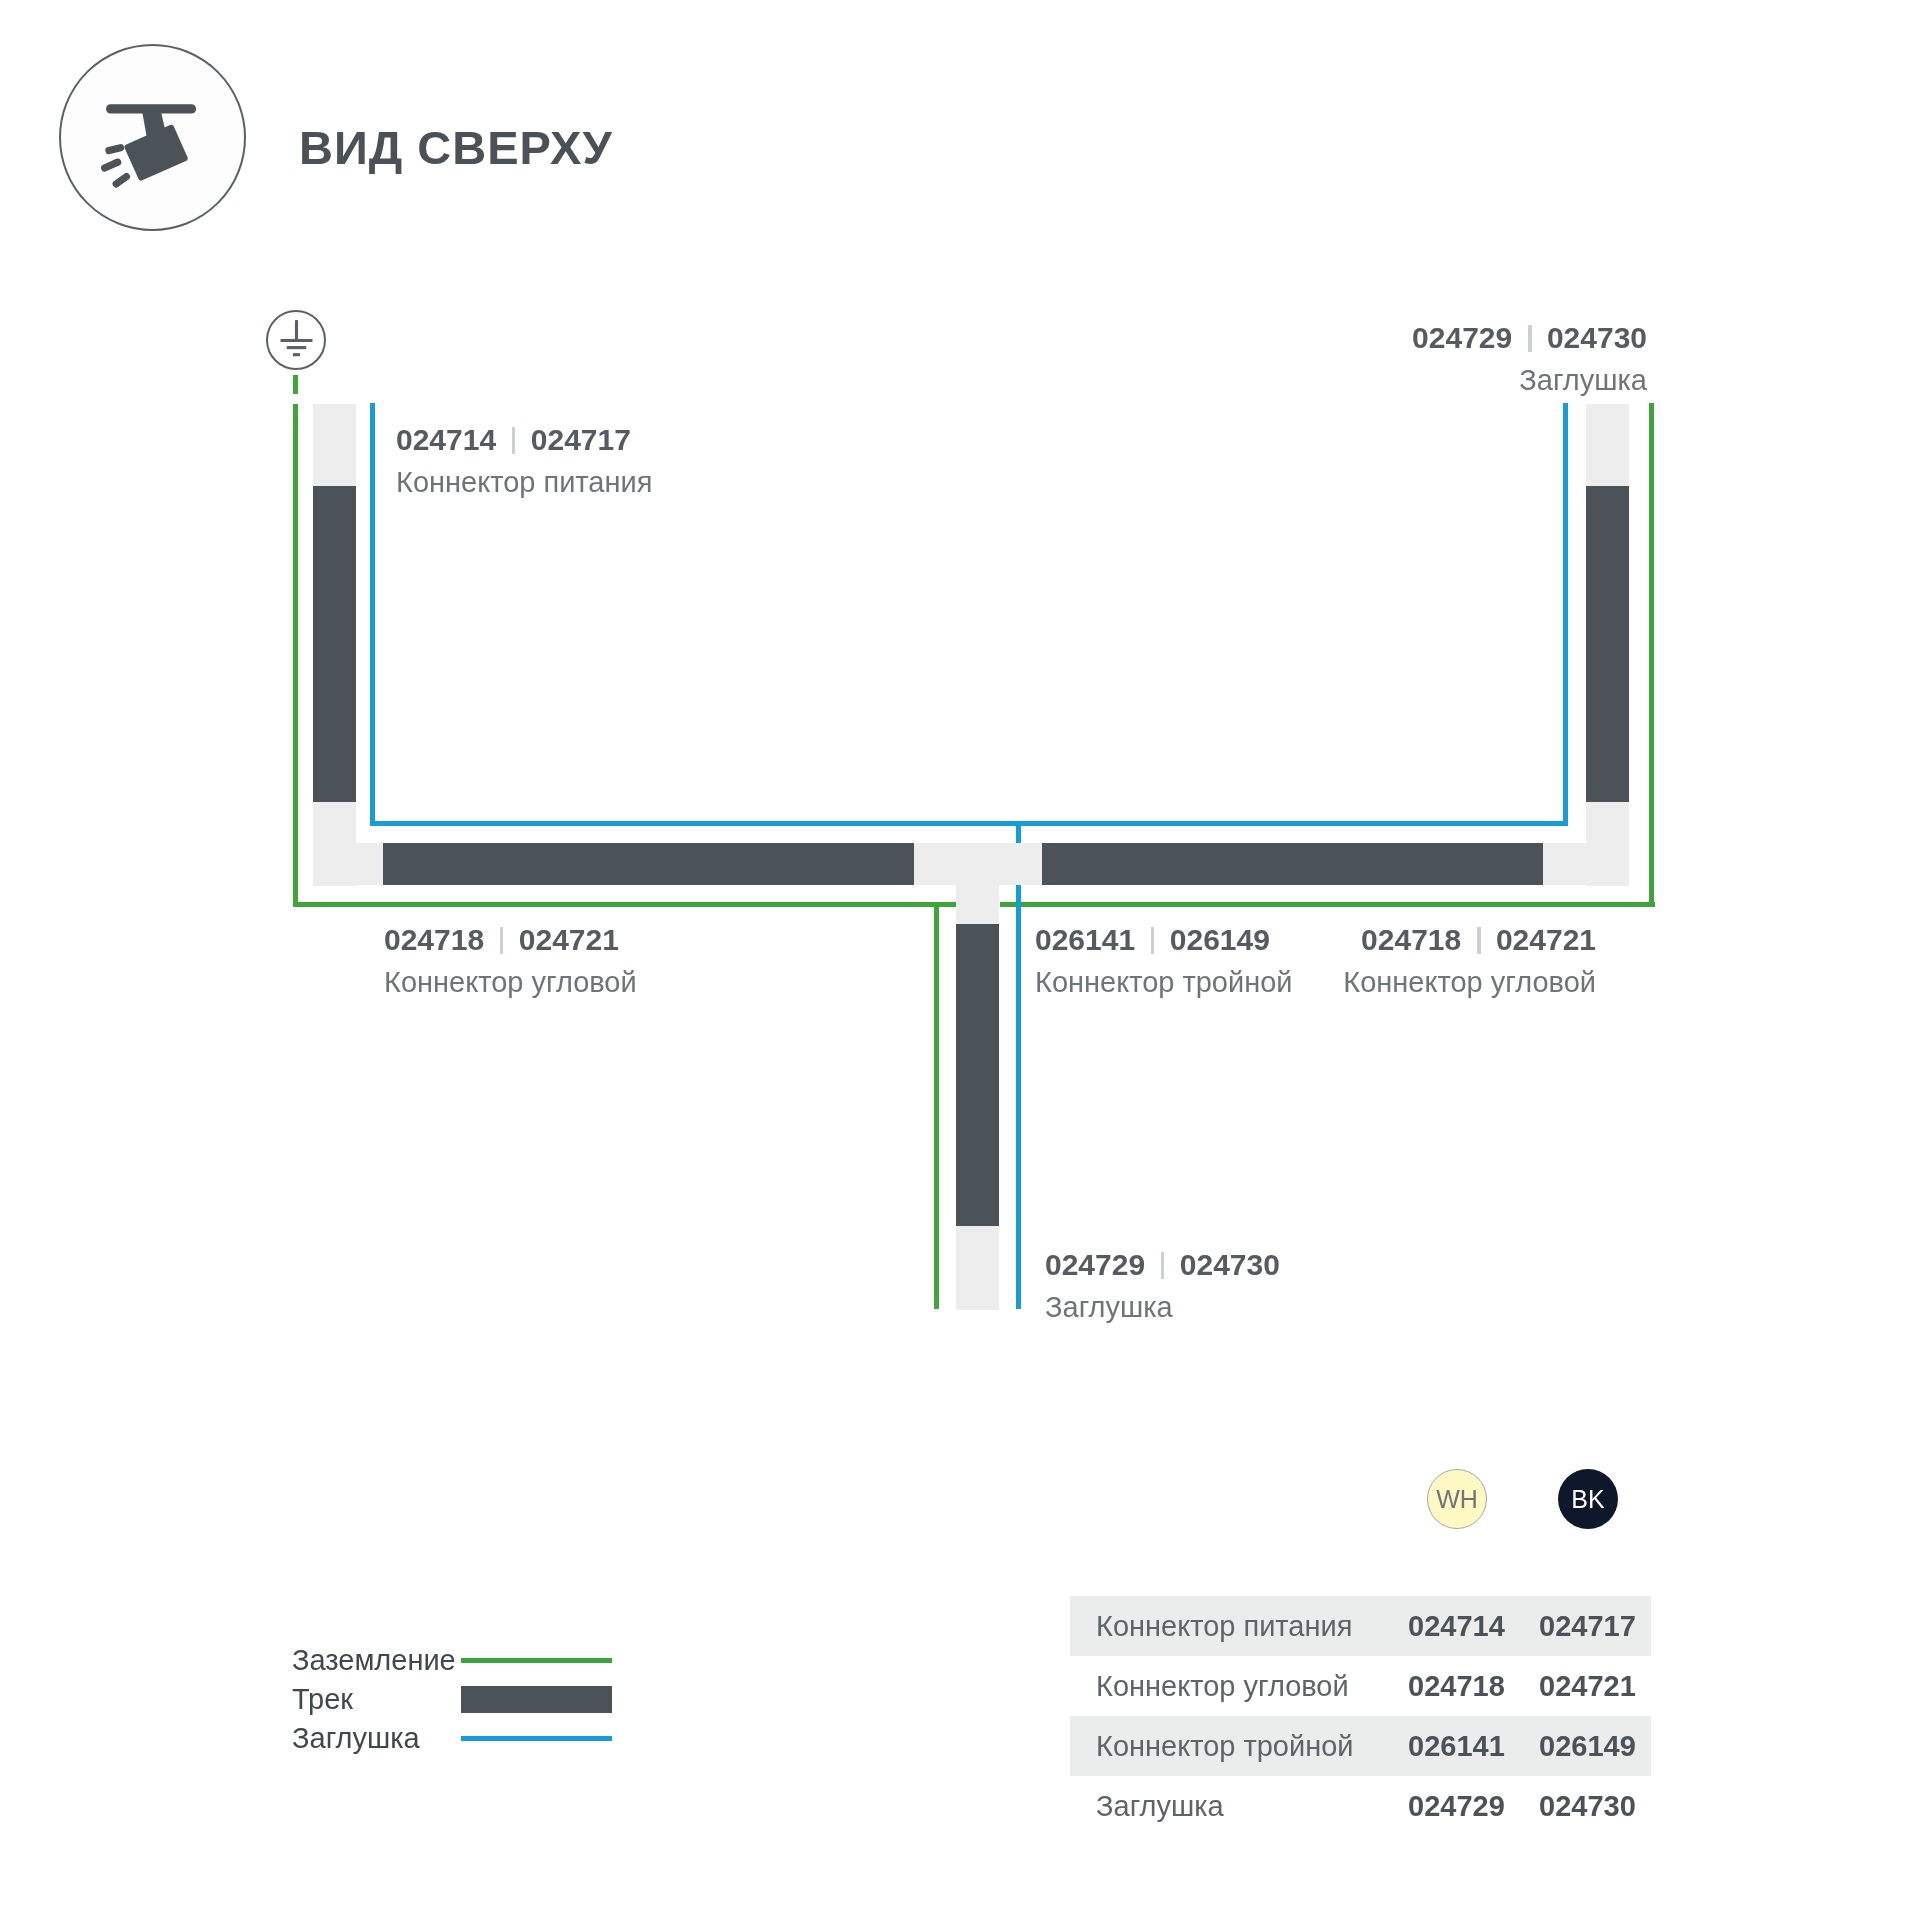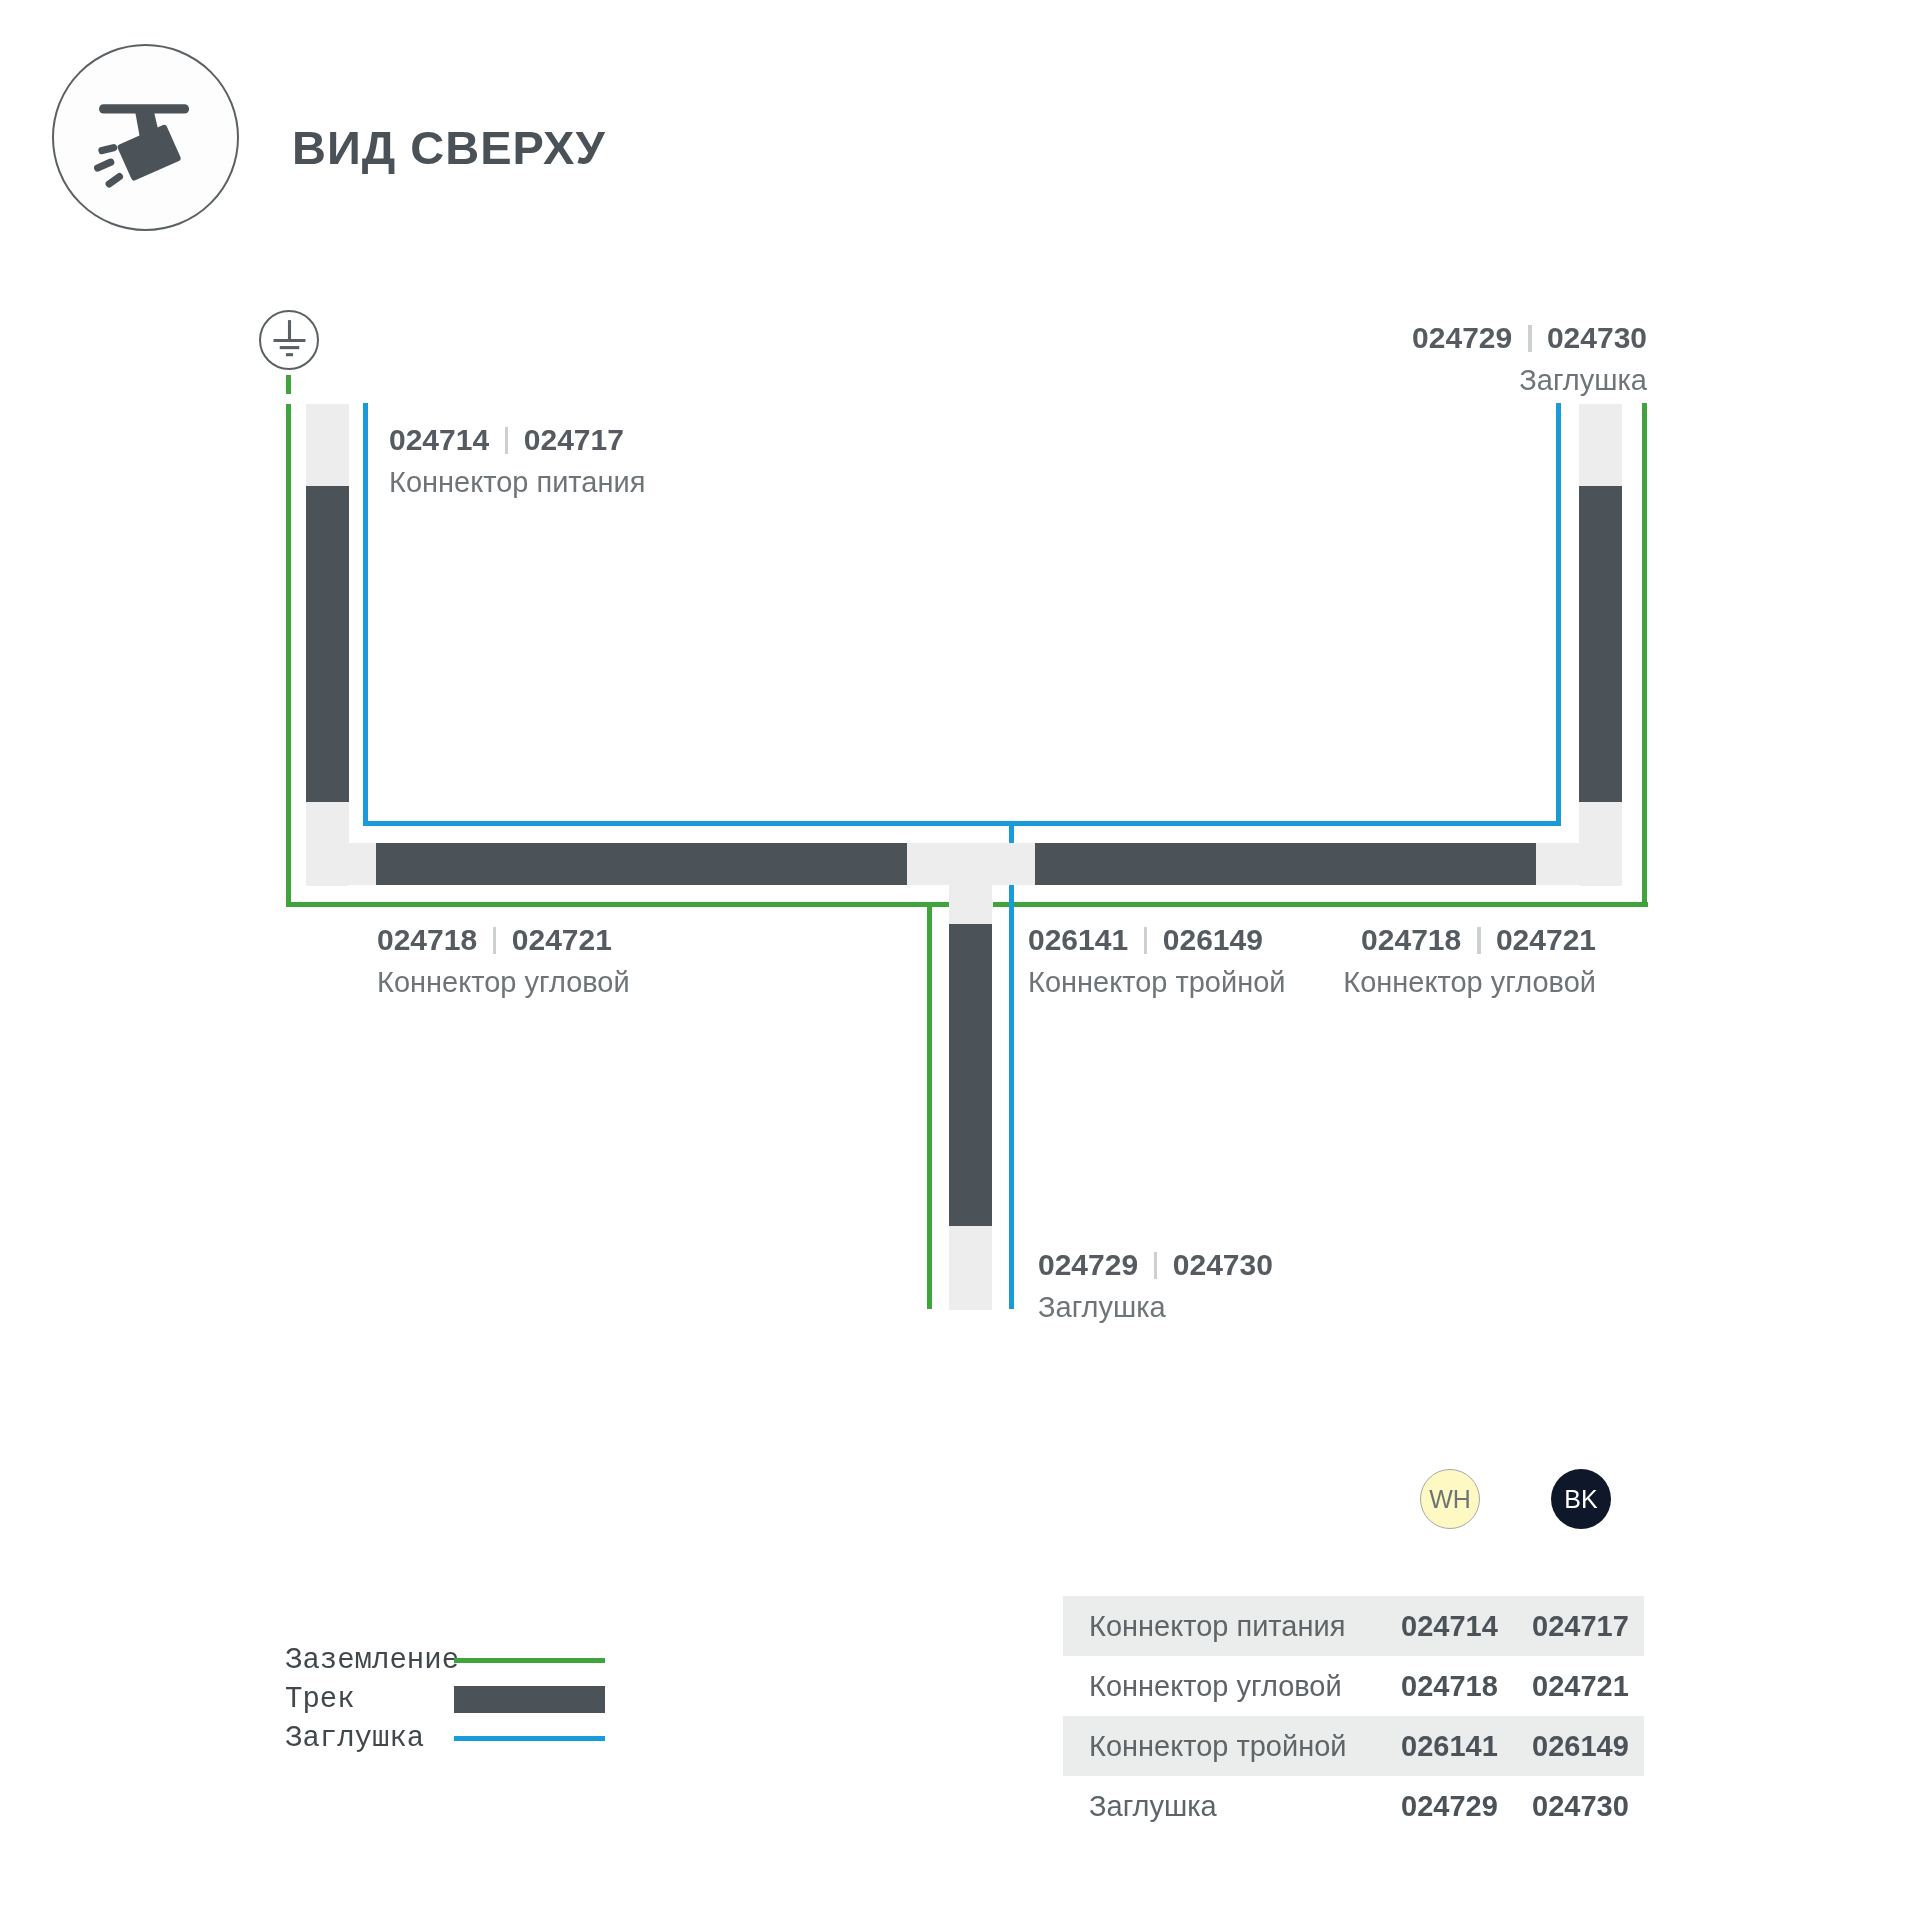--- a/index.html
+++ b/index.html
@@ -1,18 +1,18 @@
 <!DOCTYPE html>
 <html><head>
 <meta charset="utf-8">
 <style>
   html,body{margin:0;padding:0;background:#ffffff;}
   body{font-family:"Liberation Sans", sans-serif;}
   .canvas{position:relative;width:1931px;height:1931px;background:#ffffff;overflow:hidden;}
-  .abs{position:absolute;}
+  .abs{position:absolute;margin-left:7px;}
 
   
   .icon-circle{left:52px;top:44px;width:187px;height:187px;border:2.9px solid #5A6064;border-radius:50%;background:#fdfdfd;display:flex;align-items:center;justify-content:center;box-sizing:border-box;}
   .page-title{left:292px;top:120px;font-size:47px;font-weight:700;color:#4A5157;letter-spacing:1px;}
 
   
   .ground-circle{left:259px;top:310px;width:60px;height:60px;border:2.4px solid #5A6064;border-radius:50%;background:#ffffff;box-sizing:border-box;display:flex;align-items:center;justify-content:center;}
 
   
   .tr-light{background:#ECEDEC;}
@@ -23,21 +23,21 @@
 
   
   .dlabel{color:#555B60;}
   .dlabel .codes{font-size:30px;font-weight:700;color:#555B60;display:flex;align-items:center;}
   .dlabel.right .codes{justify-content:flex-end;}
   .dlabel .sep{display:inline-block;width:3.9px;height:27px;background:#CDD0D1;margin:0 15.4px;}
   .dlabel .lname{font-size:29px;font-weight:400;color:#6E7477;margin-top:8.7px;}
   .dlabel.right{text-align:right;}
 
   
-  .legend{left:285px;top:1641px;display:flex;flex-direction:column;font-family:Liberation Mono, monospace;}
+  .legend{left:285px;top:1641px;display:flex;flex-direction:column;}
   .legend-row{display:flex;align-items:center;height:39px;}
   .legend-label{width:169px;font-size:29px;color:#41484D;}
   .legend-swatch{width:151px;}
   .sw-ground{height:4.8px;background:#3EA43B;}
   .sw-track{height:27px;background:#4C5358;}
   .sw-neutral{height:4.8px;background:#189CD8;}
 
   
   .variant{width:60px;height:60px;border-radius:50%;display:flex;align-items:center;justify-content:center;font-size:25px;box-sizing:border-box;}
   .variant.wh{left:1420px;top:1469px;border:1.9px solid #A3A8AA;color:#6E7477;background:#fef9c3;}

